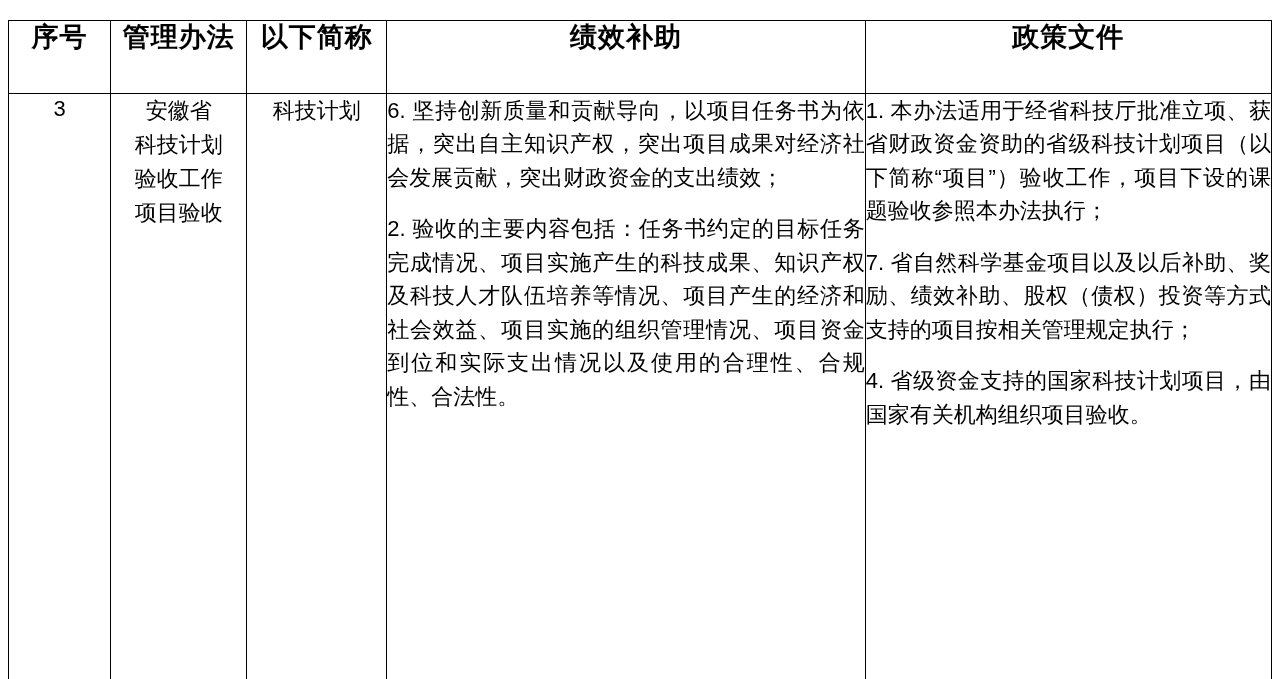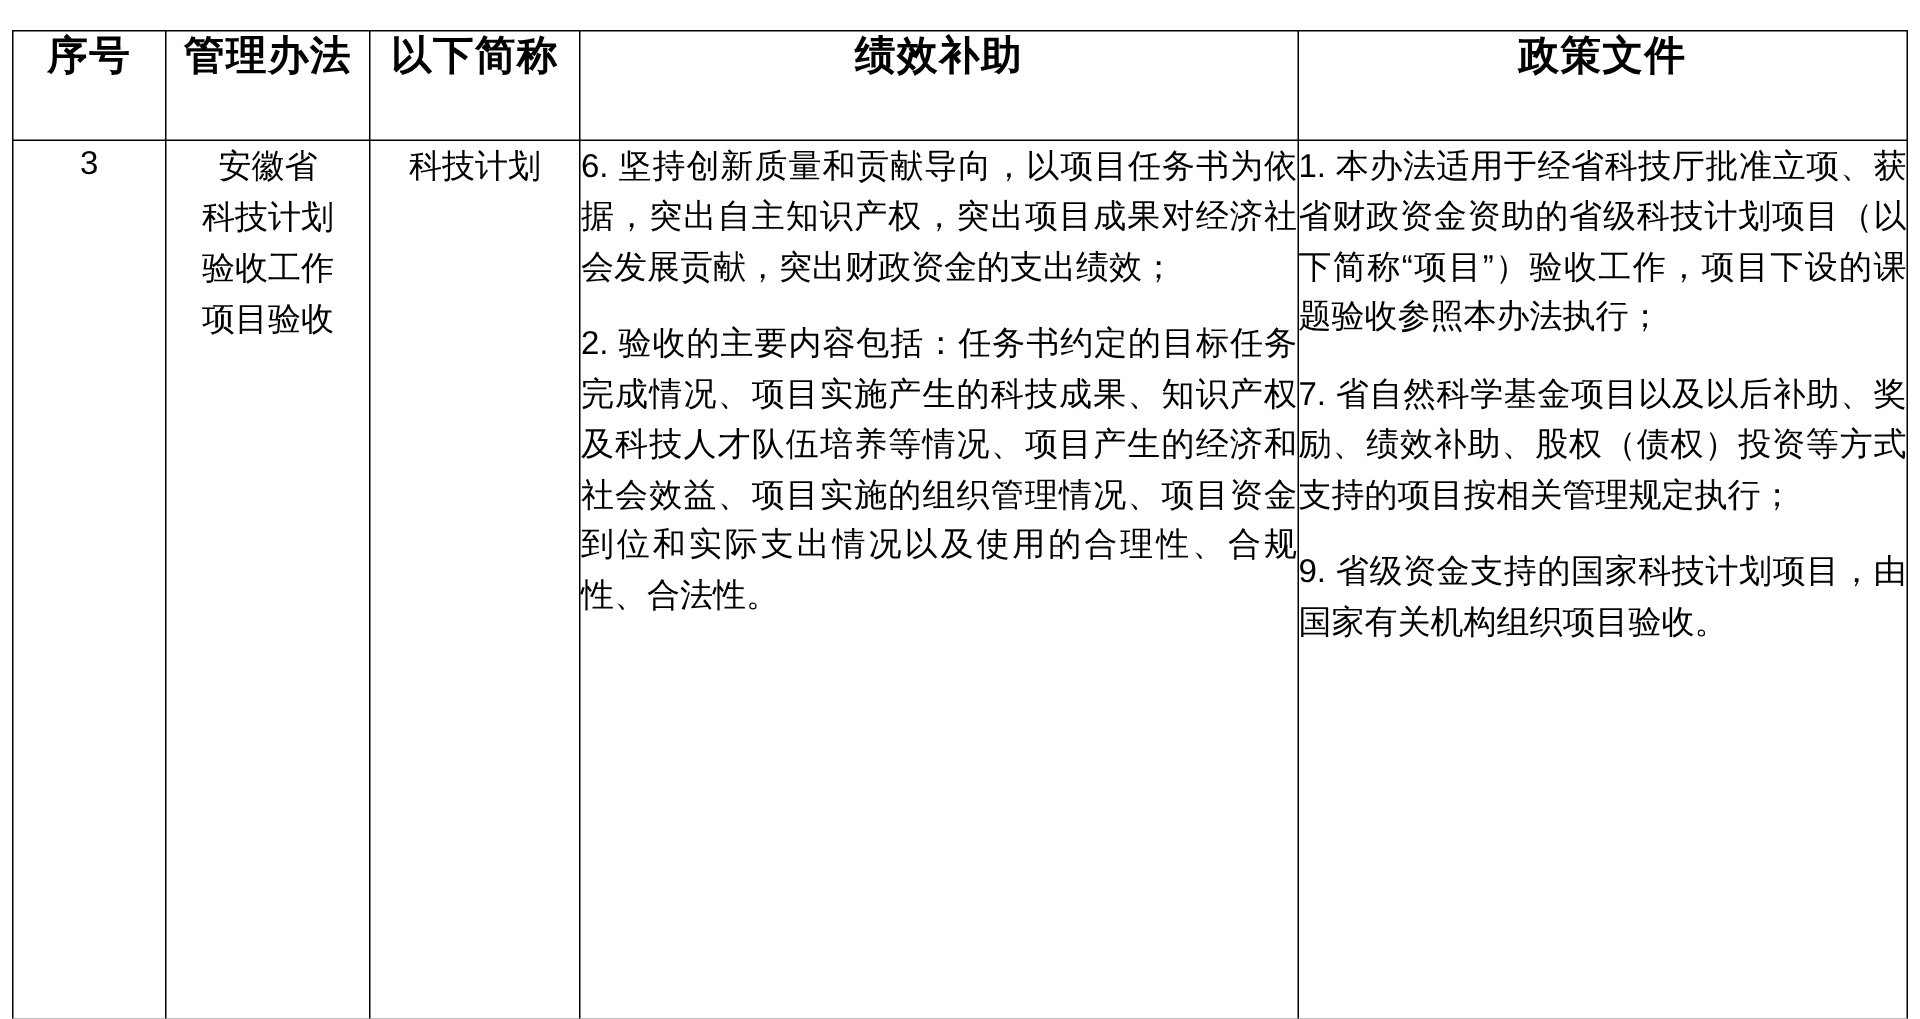--- a/index.html
+++ b/index.html
@@ -124,18 +124,18 @@
           <span class="doc-line">项目验收</span>
         </td>
         <td class="cell-type">科技计划</td>
         <td class="cell-text">
           <p>6. 坚持创新质量和贡献导向，以项目任务书为依据，突出自主知识产权，突出项目成果对经济社会发展贡献，突出财政资金的支出绩效；</p>
           <p>2. 验收的主要内容包括：任务书约定的目标任务完成情况、项目实施产生的科技成果、知识产权及科技人才队伍培养等情况、项目产生的经济和社会效益、项目实施的组织管理情况、项目资金到位和实际支出情况以及使用的合理性、合规性、合法性。</p>
         </td>
         <td class="cell-text">
           <p>1. 本办法适用于经省科技厅批准立项、获省财政资金资助的省级科技计划项目（以下简称“项目”）验收工作，项目下设的课题验收参照本办法执行；</p>
           <p>7. 省自然科学基金项目以及以后补助、奖励、绩效补助、股权（债权）投资等方式支持的项目按相关管理规定执行；</p>
-          <p>9. 省级资金支持的国家科技计划项目，由国家有关机构组织项目验收。</p>
+          <p>4. 省级资金支持的国家科技计划项目，由国家有关机构组织项目验收。</p>
         </td>
       </tr>
     </tbody>
   </table>
 </div>
 
 </body></html>

